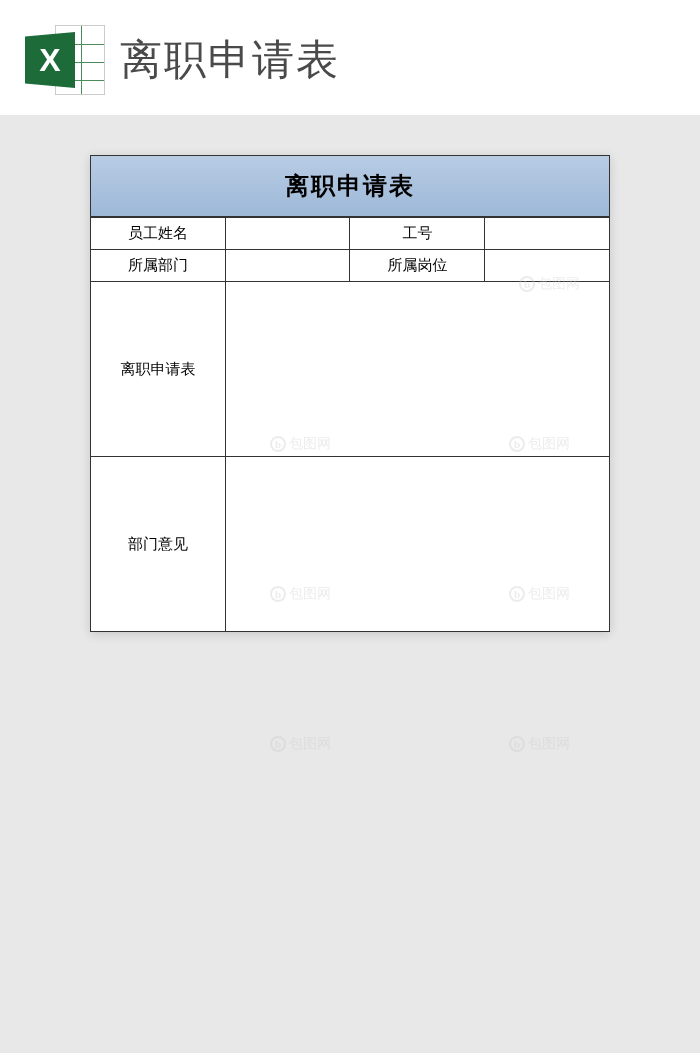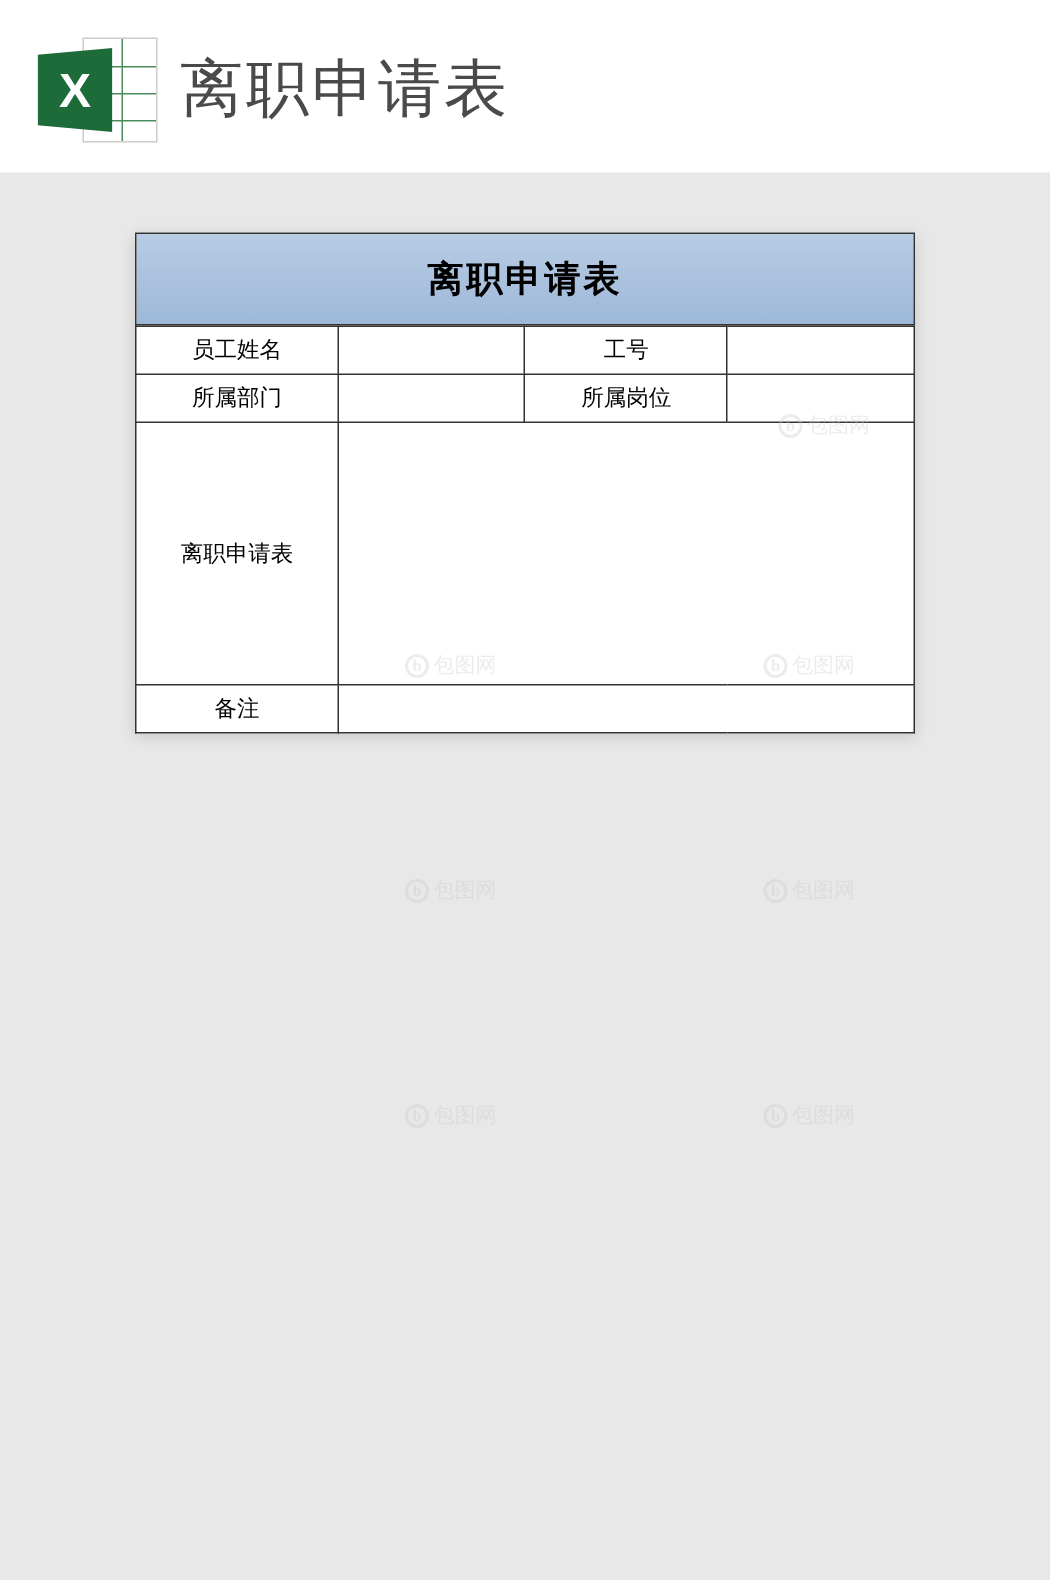--- a/index.html
+++ b/index.html
@@ -188,23 +188,23 @@
       <tr class="short-row">
         <td class="label-cell">所属部门</td>
         <td class="value-cell"></td>
         <td class="label-cell">所属岗位</td>
         <td class="value-cell"></td>
       </tr>
       <tr class="tall-row">
         <td class="label-cell">离职申请表</td>
         <td class="content-cell" colspan="3"></td>
       </tr>
-      <tr class="short-row">
-        <td class="label-cell">备注</td>
-        <td colspan="3"></td>
+      <tr class="tall-row">
+        <td class="label-cell">部门意见</td>
+        <td class="content-cell" colspan="3"></td>
       </tr>
     </tbody>
       </table>
 
     <div class="watermark" style="top:120px;right:30px;">
       <span class="watermark-icon">b</span>
       <span>包图网</span>
     </div>
     <div class="watermark" style="top:280px;left:180px;">
       <span class="watermark-icon">b</span>

